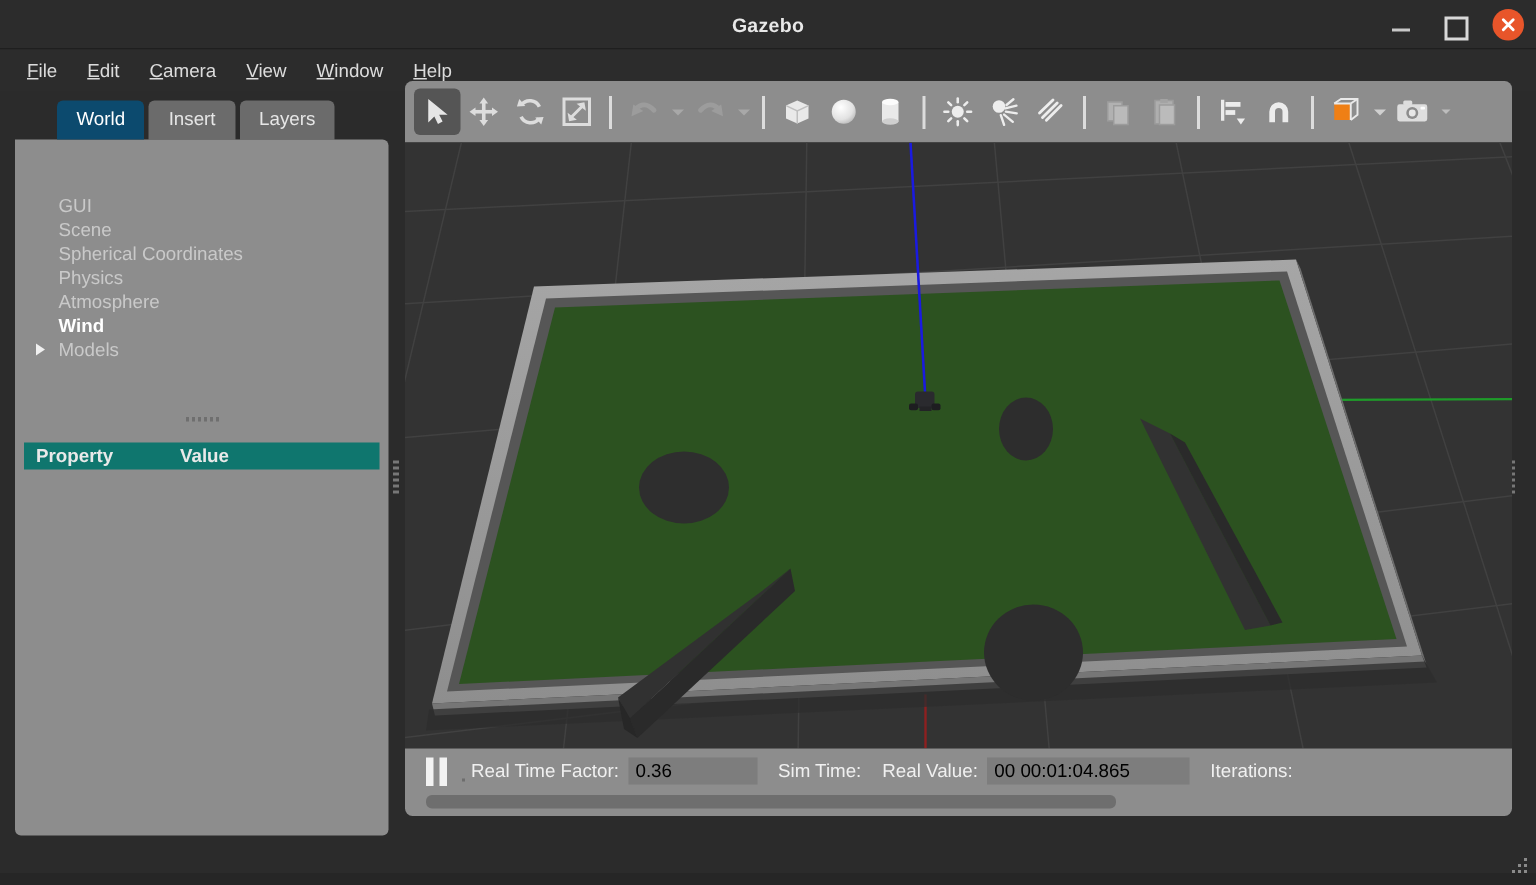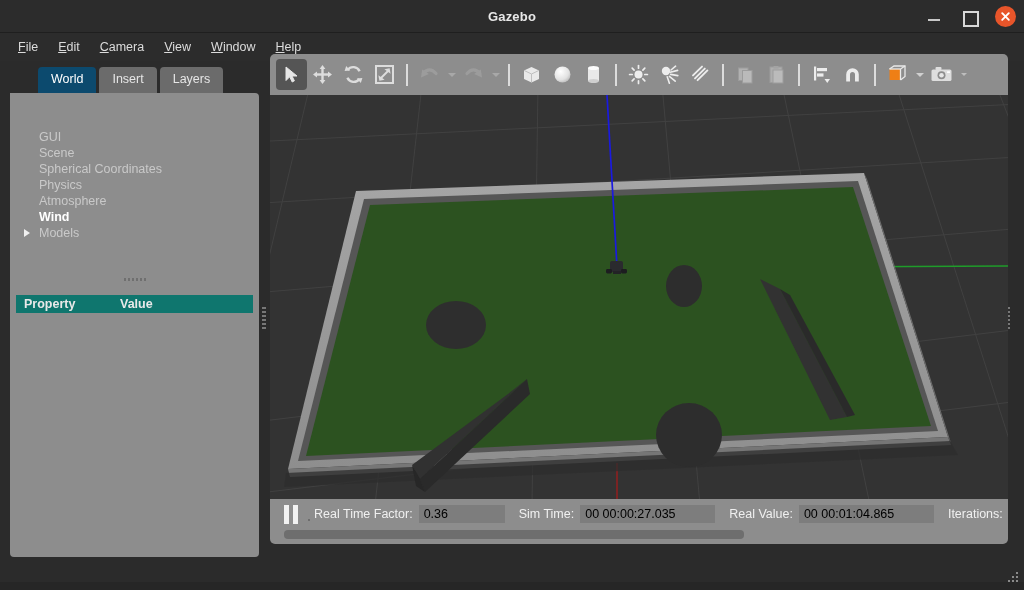--- a/index.html
+++ b/index.html
@@ -591,21 +591,20 @@
           <i></i>
             <i></i>
         </div>
         <div class="dotsep">
             <i></i>
           </div>
         <span class="slabel">Real Time Factor:</span>
         <span class="sfield rtf">0.36</span>
         <span class="sgap"></span>
         <span class="slabel">Sim Time:</span>
-        <span class="sfield sim">00 00:00:27.035</span>
         <span class="sgap"></span>
         <span class="slabel">Real Value:</span>
         <span class="sfield real">00 00:01:04.865</span>
         <span class="sgap"></span>
         <span class="slabel">Iterations:</span>
       </div>
       <div class="hscroll">
         <div class="thumb"></div>
       </div>
     </div>

